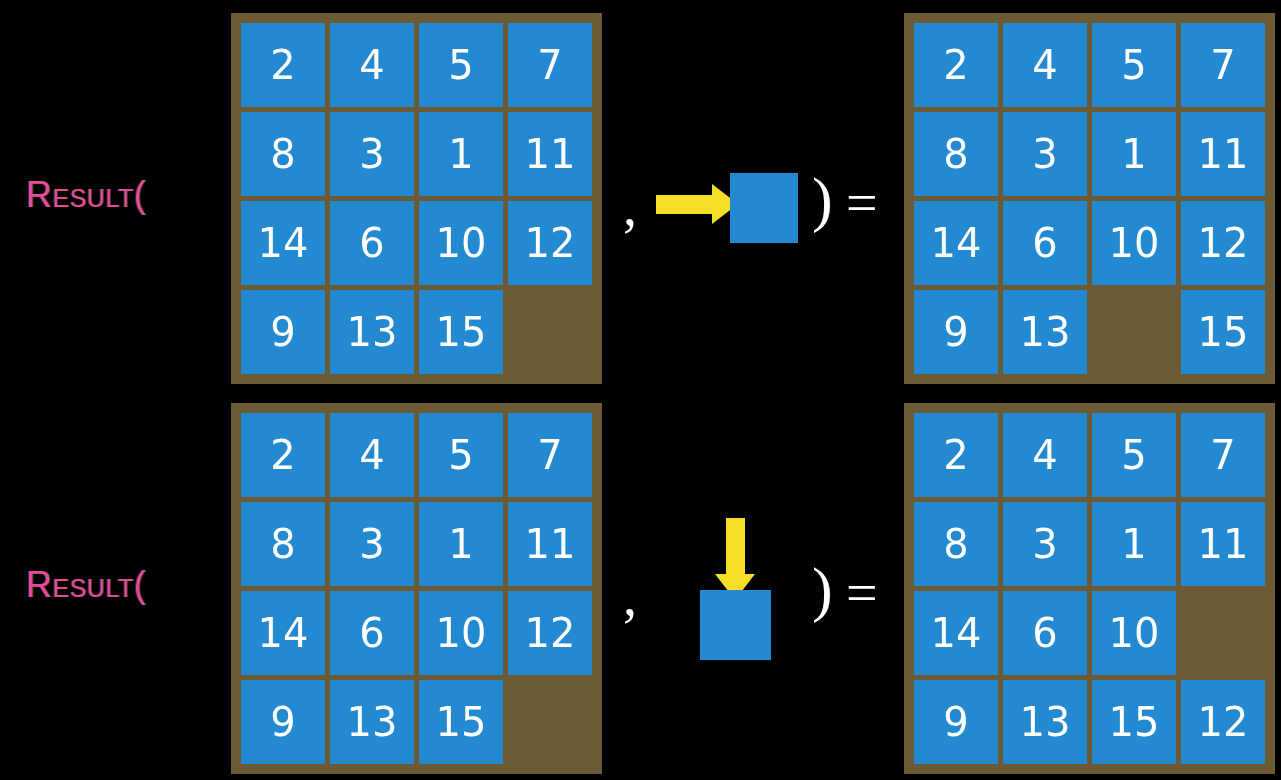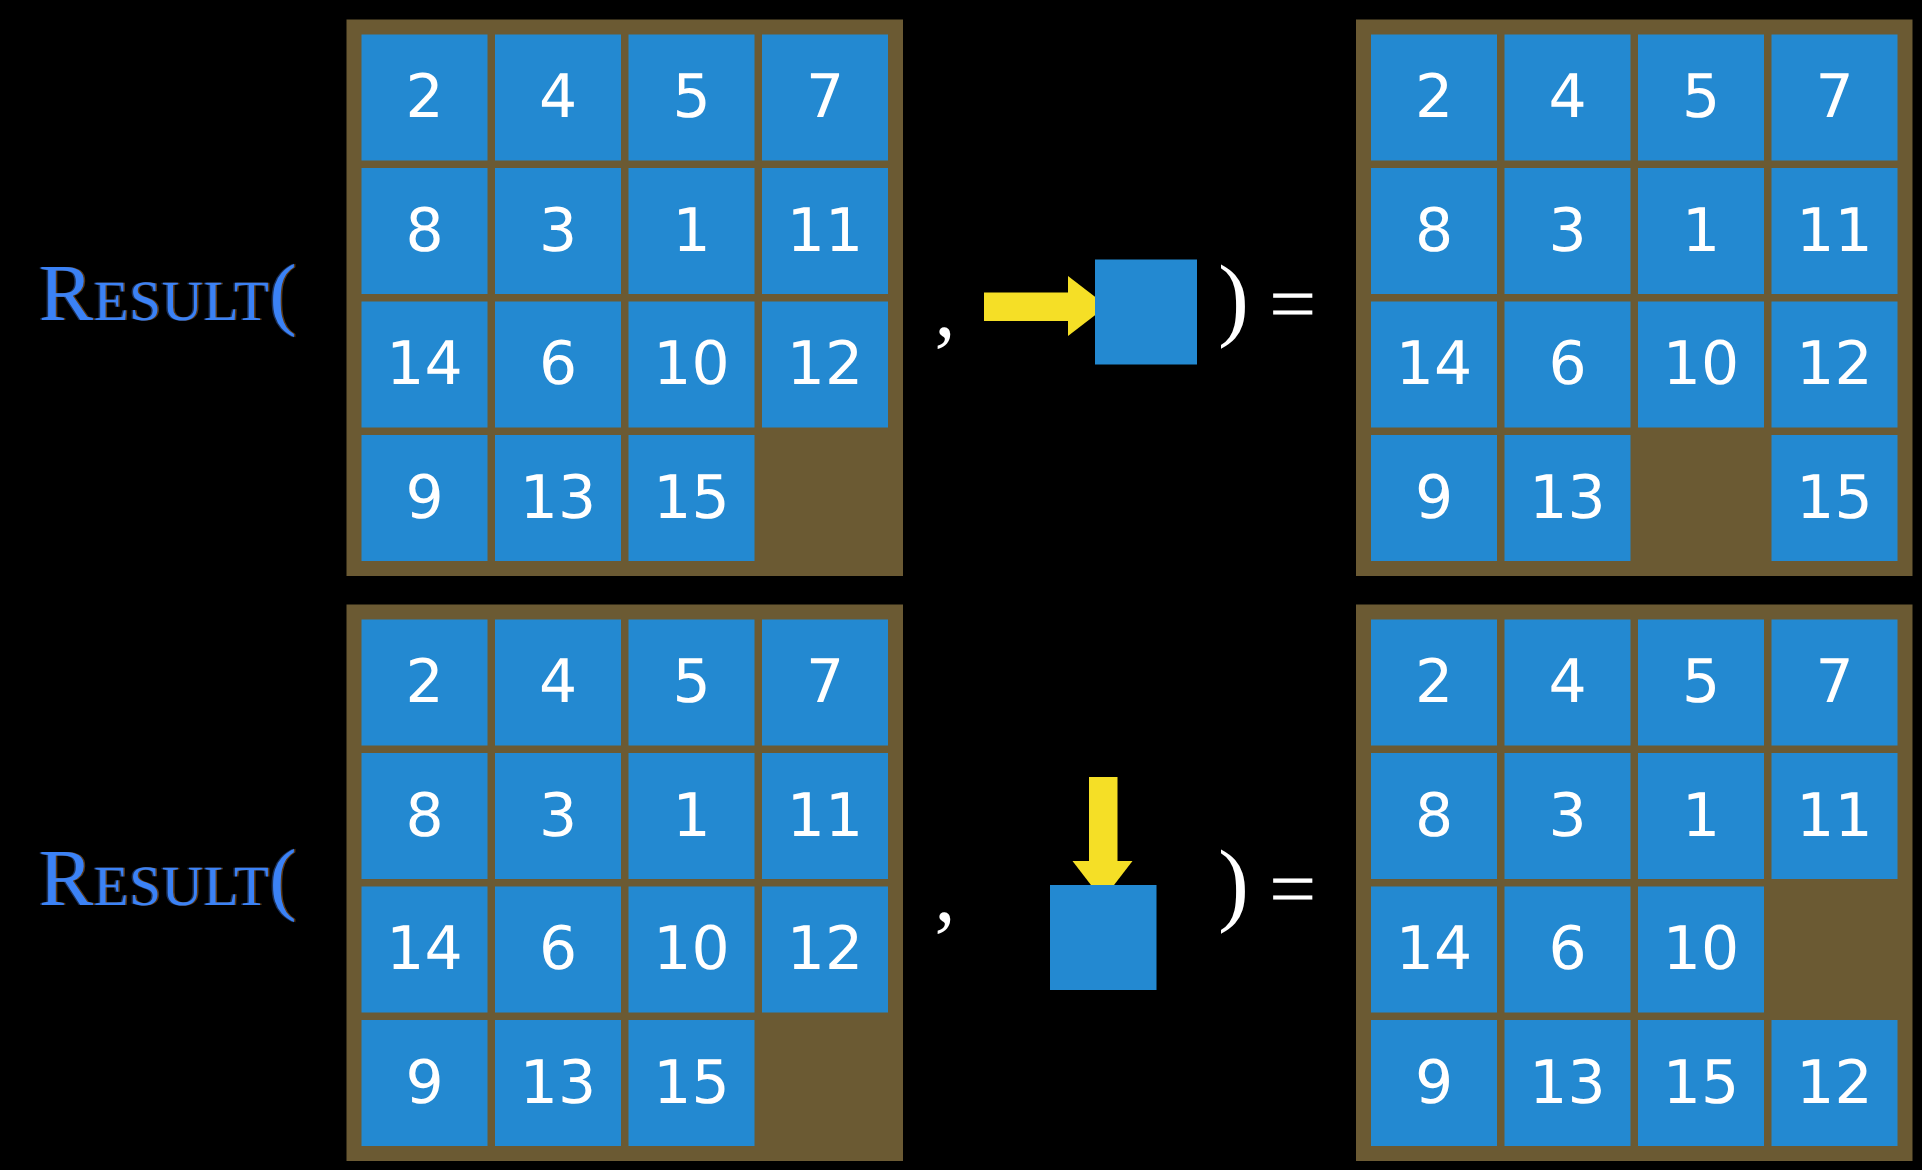--- a/index.html
+++ b/index.html
@@ -24,24 +24,24 @@
   }
   #row-0 { top: 0px; }
   #row-1 { top: 390px; }
 
   
   .result-label {
     position: absolute;
     left: 26px;
     top: 50%;
     transform: translateY(-50%);
-    color: #3b82f6;
-    font-family: Liberation Serif, serif;
+    color: #ec4899;
+    font-family: Liberation Sans, sans-serif;
     font-variant: small-caps;
-    font-size: 54px;
+    font-size: 36px;
     line-height: 1;
     letter-spacing: 0.5px;
     white-space: nowrap;
     text-shadow: 1px 0 0 rgba(255,160,60,0.35), -1px 0 0 rgba(80,140,255,0.35);
   }
 
   
   .board {
     position: absolute;
     background: #6b5a33;

